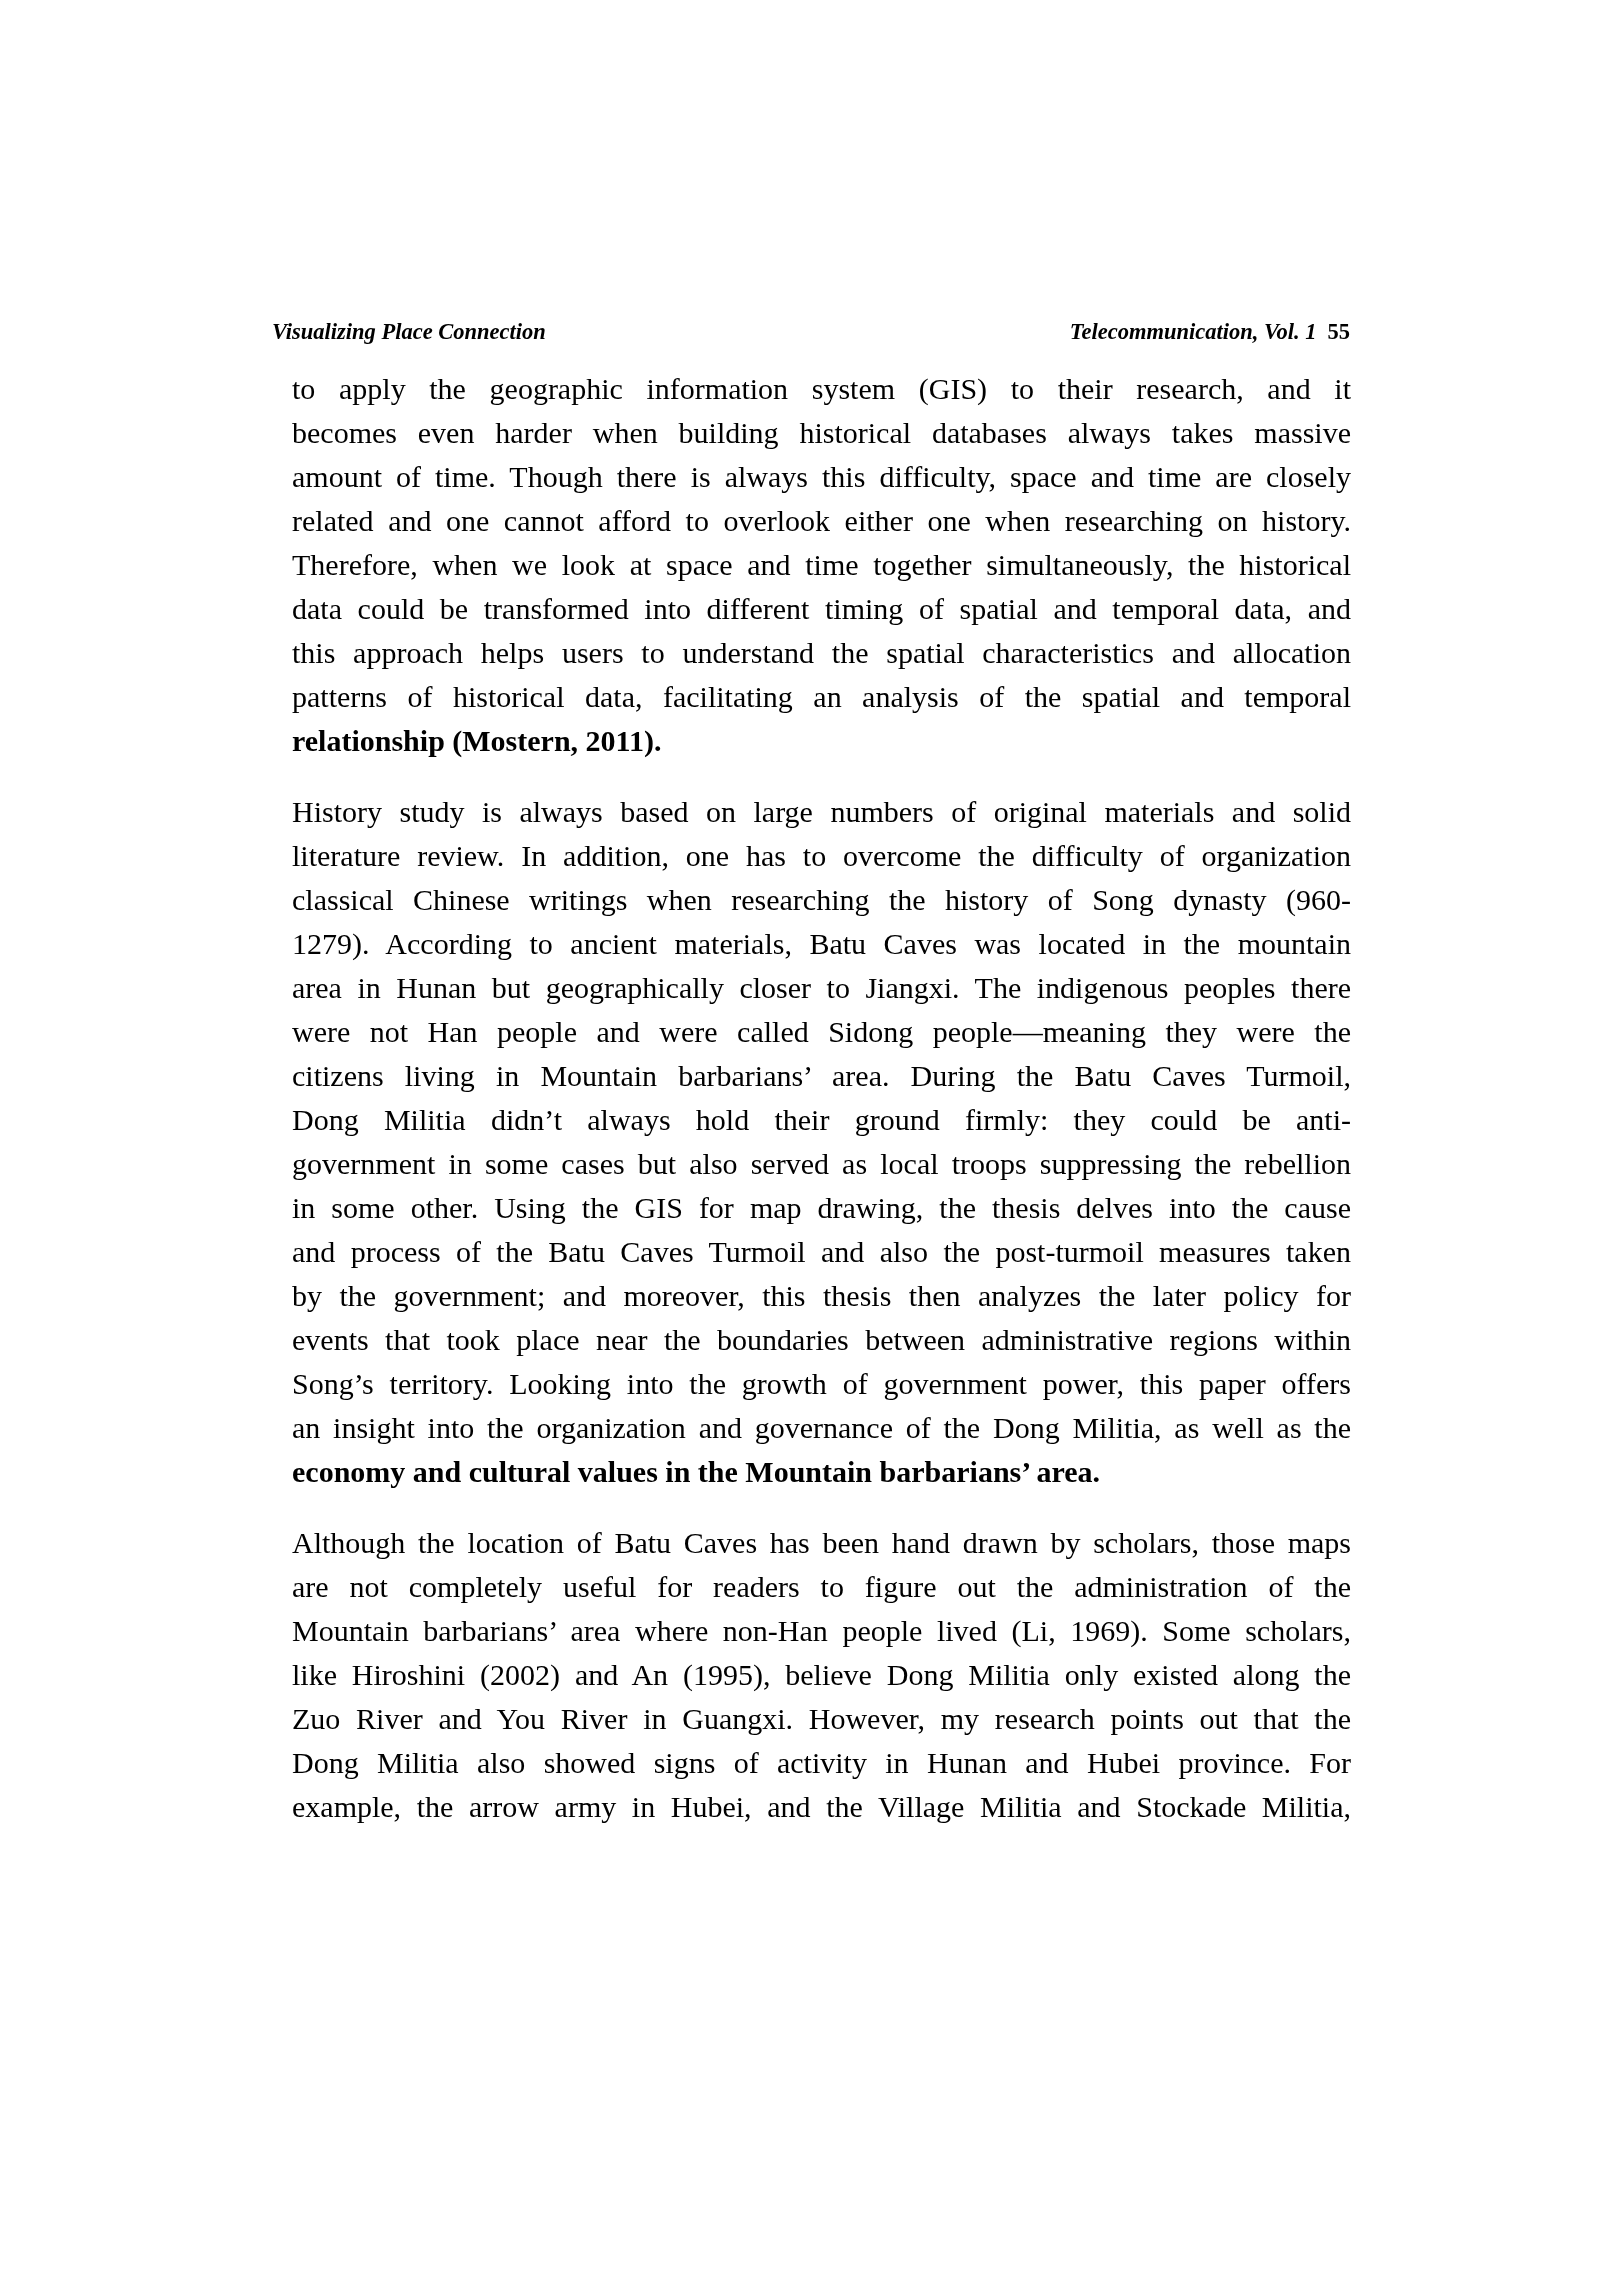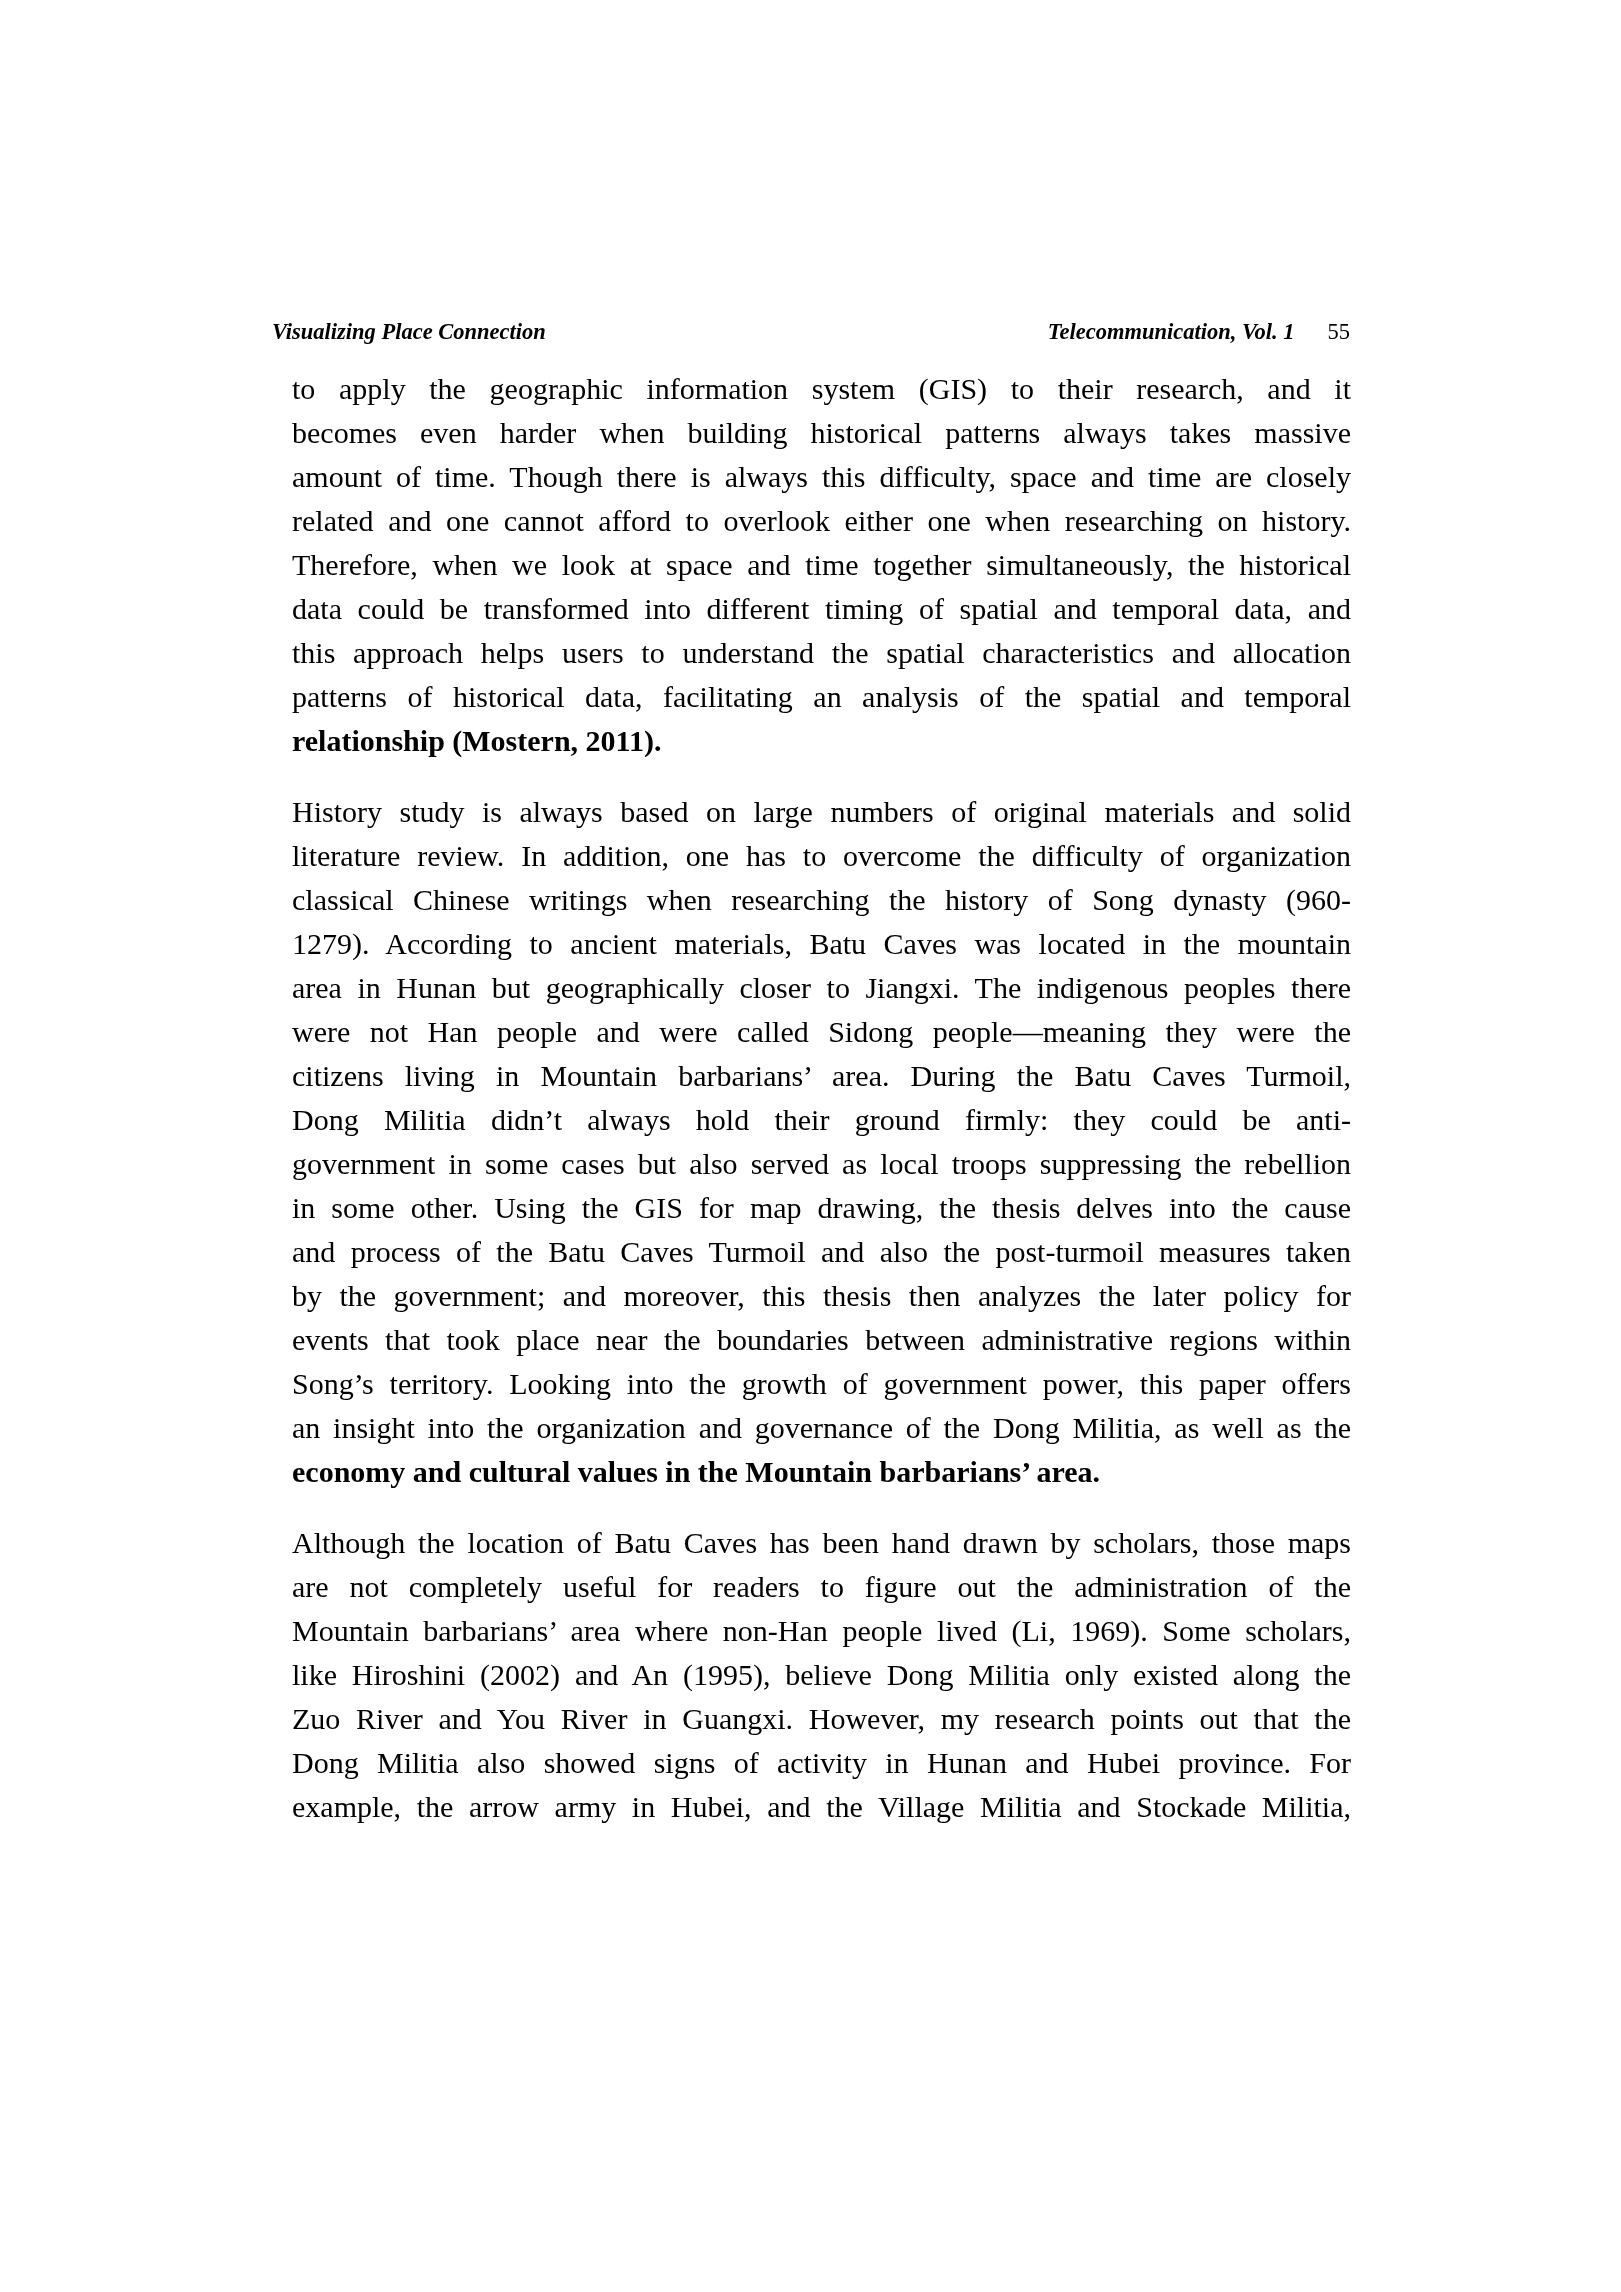--- a/index.html
+++ b/index.html
@@ -36,23 +36,23 @@
       position: absolute;
       right: 0;
       top: 0;
       white-space: nowrap;
     }
     .journal-name {
       font-weight: bold;
       font-style: italic;
     }
     .page-number {
-      font-weight: normal;
+      font-weight: bold;
       font-style: normal;
-      margin-left: 33px;
+      margin-left: 11px;
     }
     .body-text {
       position: absolute;
       left: 272px;
       top: 367px;
       width: 1079px;
       font-size: 30px;
     }
     .paragraph {
       margin: 0 0 27px 0;
@@ -79,21 +79,21 @@
 <div class="page-header">
   <span class="running-title">Visualizing Place Connection</span>
   <span class="running-right">
     <span class="journal-name">Telecommunication, Vol. 1</span><span class="page-number">55</span>
   </span>
 </div>
 
 <div class="body-text">
   <p class="paragraph">
     <span class="line">to apply the geographic information system (GIS) to their research, and it</span>
-    <span class="line">becomes even harder when building historical patterns always takes massive</span>
+    <span class="line">becomes even harder when building historical databases always takes massive</span>
     <span class="line">amount of time. Though there is always this difficulty, space and time are closely</span>
     <span class="line">related and one cannot afford to overlook either one when researching on history.</span>
     <span class="line">Therefore, when we look at space and time together simultaneously, the historical</span>
     <span class="line">data could be transformed into different timing of spatial and temporal data, and</span>
     <span class="line">this approach helps users to understand the spatial characteristics and allocation</span>
     <span class="line">patterns of historical data, facilitating an analysis of the spatial and temporal</span>
     <span class="line last">relationship (Mostern, 2011).</span>
   </p>
   <p class="paragraph">
     <span class="line">History study is always based on large numbers of original materials and solid</span>

